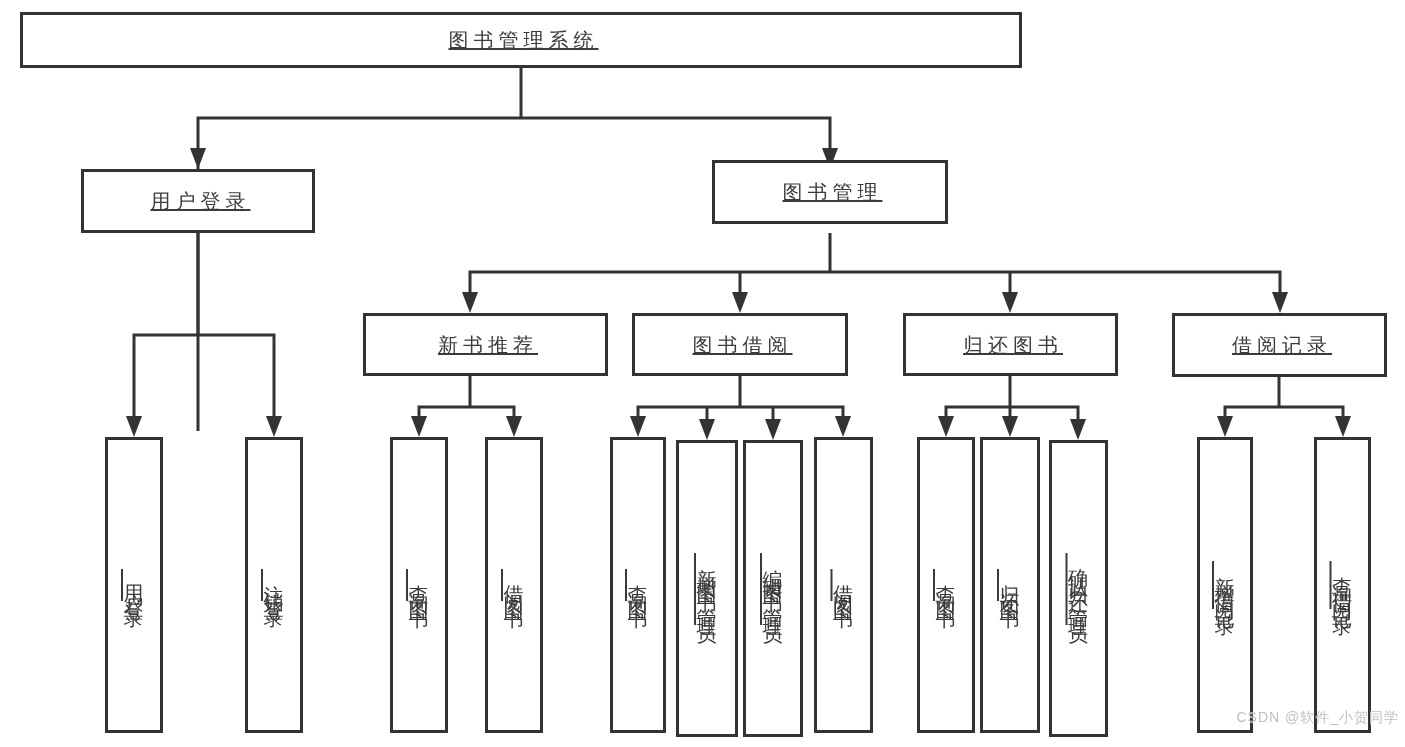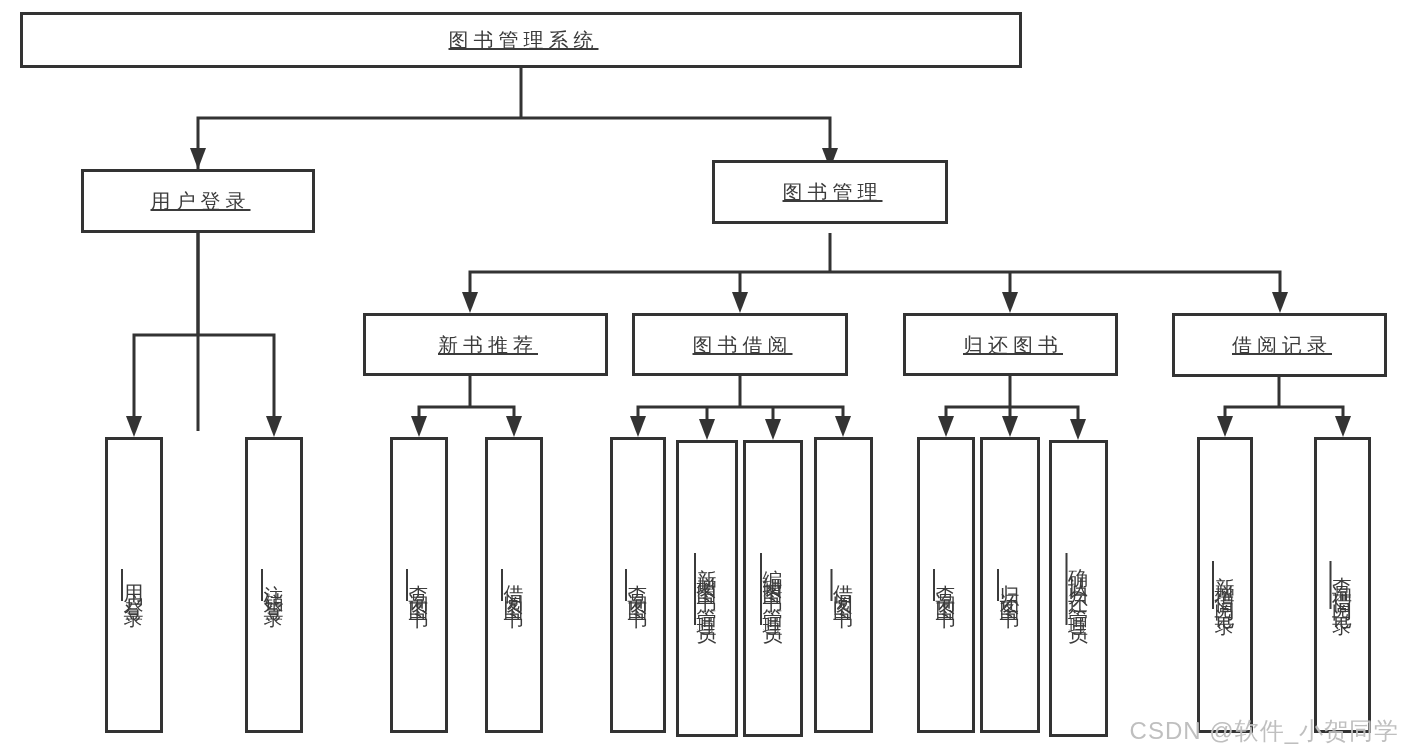--- a/index.html
+++ b/index.html
@@ -33,23 +33,23 @@
   .node.h { letter-spacing: 5px; text-indent: 5px; }
   .node.v span {
     writing-mode: vertical-rl;
     text-orientation: mixed;
     letter-spacing: 8px;
     white-space: nowrap;
   }
   .watermark {
     position: absolute;
     right: 6px;
-    bottom: 0;
+    bottom: 20px;
     z-index: 3;
-    font-size: 24px;
+    font-size: 14px;
     letter-spacing: 1px;
     color: rgba(186, 186, 186, 0.92);
     text-shadow: 0 1px 0 rgba(255,255,255,0.6);
   }
 </style>
 </head>
 <body>
 
 <div id="stage">
 

